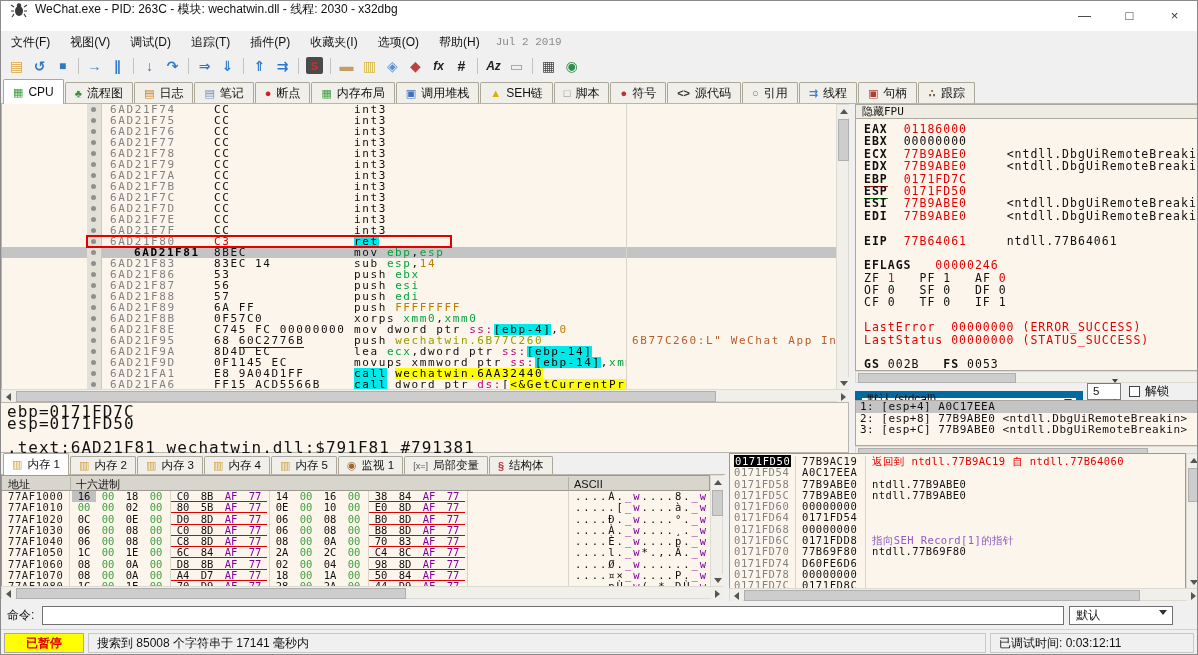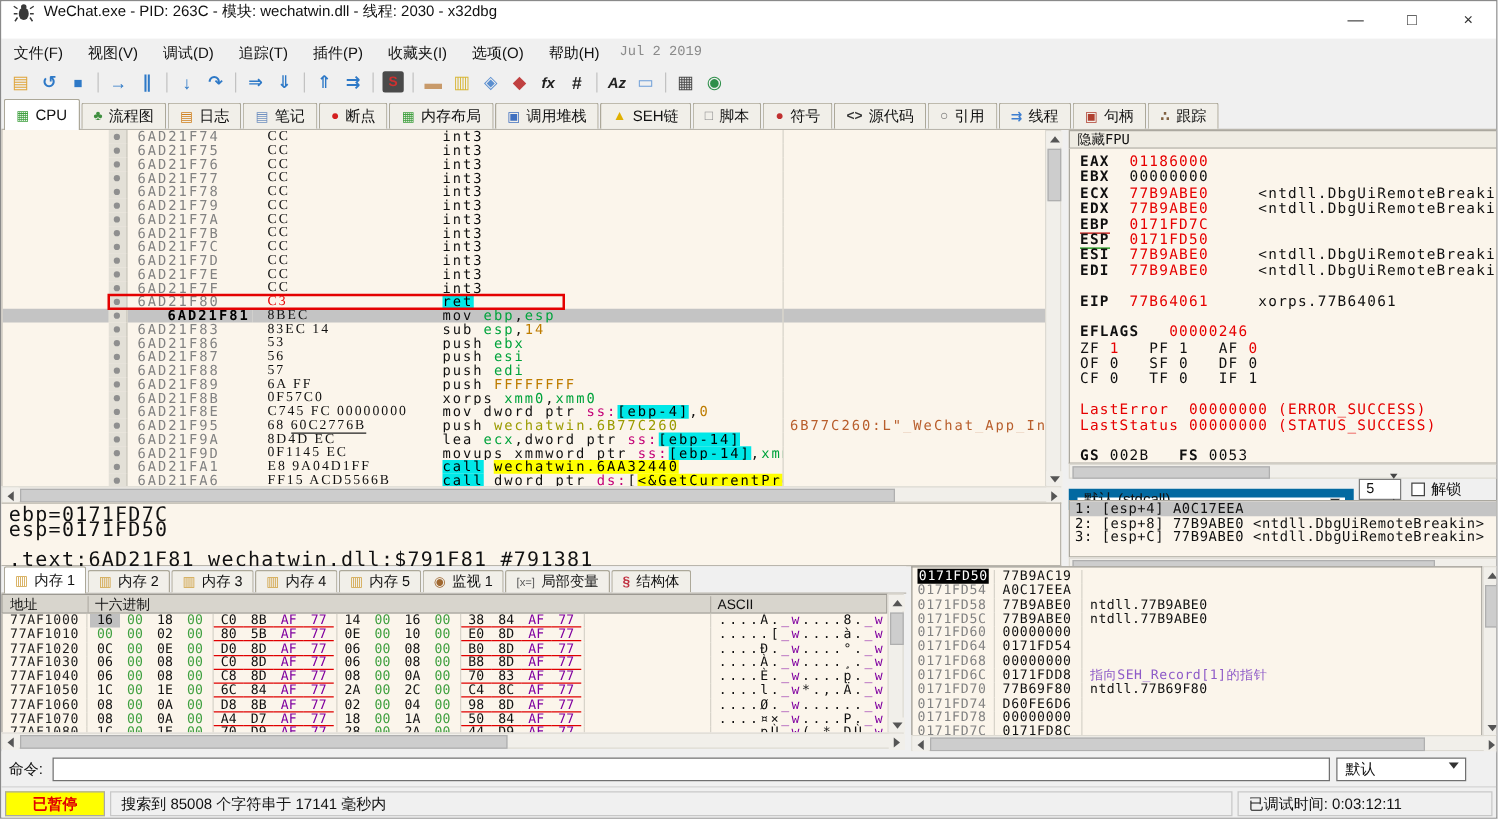--- a/index.html
+++ b/index.html
@@ -28,21 +28,21 @@
   .ticon{margin-right:5px;font-size:11px;font-weight:bold;}
   .ticon.small{font-size:9px;font-weight:normal;}
   
   .disasm{position:absolute;left:0;top:103px;width:848px;height:349px;}
   .drows{position:absolute;left:0;top:0;width:835px;height:285px;background:#FBF5EB;overflow:hidden;border-left:1px solid #B9B5AC;box-sizing:border-box;}
   .drow{display:flex;height:11px;line-height:11px;font-size:11px;letter-spacing:1.6px;white-space:pre;font-family:"DejaVu Sans Mono",monospace;}
   .dmargin{width:85px;flex:none;}
   .dgut{width:14px;flex:none;background:#E3E0D7;border-right:1px solid #CCC8BE;position:relative;}
   .dgut::before{content:"";position:absolute;left:4px;top:3px;width:5px;height:5px;border-radius:50%;background:#8F8F8F;}
   .daddr{width:100px;flex:none;padding-left:8px;color:#828282;box-sizing:border-box;}
-  .dbytes{width:150px;flex:none;padding-left:12px;box-sizing:border-box;font-family:Liberation Serif, serif;}
+  .dbytes{width:150px;flex:none;padding-left:12px;box-sizing:border-box;}
   .dinstr{width:274px;flex:none;padding-left:2px;box-sizing:border-box;overflow:hidden;}
   .dcomment{flex:1;border-left:1px solid #D8D4CA;padding-left:5px;overflow:hidden;}
   .drow.sel .dcell{background:#C4C4C4;}
   .drow.sel .daddr{color:#000;font-weight:bold;padding-left:32px;}
   .redbox{position:absolute;left:84px;top:131px;width:366px;height:13px;border:2px solid #E40000;box-sizing:border-box;pointer-events:none;}
   
   .tk{white-space:pre;}
   .k{color:#101010;} .r{color:#E60000;} .grn{color:#00A33C;}
   .num{color:#BE7C00;} .seg{color:#C40077;} .mod{color:#9B9B00;} .str{color:#B85E2C;}
   .viol{color:#8E5BC8;} .p{color:#8000A0;} .z{color:#3FA03F;}
@@ -347,21 +347,21 @@
     <div class="reglines" id="reglines">
         <div class="rline"><span class="tk k b">EAX</span><span class="tk k">  </span><span class="tk r">01186000</span></div>
         <div class="rline"><span class="tk k b">EBX</span><span class="tk k">  </span><span class="tk k">00000000</span></div>
         <div class="rline"><span class="tk k b">ECX</span><span class="tk k">  </span><span class="tk r">77B9ABE0</span><span class="tk k">     </span><span class="tk k">&lt;ntdll.DbgUiRemoteBreakin&gt;</span></div>
         <div class="rline"><span class="tk k b">EDX</span><span class="tk k">  </span><span class="tk r">77B9ABE0</span><span class="tk k">     </span><span class="tk k">&lt;ntdll.DbgUiRemoteBreakin&gt;</span></div>
         <div class="rline"><span class="tk k b ur">EBP</span><span class="tk k">  </span><span class="tk r">0171FD7C</span></div>
         <div class="rline"><span class="tk k b ug">ESP</span><span class="tk k">  </span><span class="tk r">0171FD50</span></div>
         <div class="rline"><span class="tk k b">ESI</span><span class="tk k">  </span><span class="tk r">77B9ABE0</span><span class="tk k">     </span><span class="tk k">&lt;ntdll.DbgUiRemoteBreakin&gt;</span></div>
         <div class="rline"><span class="tk k b">EDI</span><span class="tk k">  </span><span class="tk r">77B9ABE0</span><span class="tk k">     </span><span class="tk k">&lt;ntdll.DbgUiRemoteBreakin&gt;</span></div>
         <div class="rline"> </div>
-        <div class="rline"><span class="tk k b">EIP</span><span class="tk k">  </span><span class="tk r">77B64061</span><span class="tk k">     </span><span class="tk k">xorps.77B64061</span></div>
+        <div class="rline"><span class="tk k b">EIP</span><span class="tk k">  </span><span class="tk r">77B64061</span><span class="tk k">     </span><span class="tk k">ntdll.77B64061</span></div>
         <div class="rline"> </div>
         <div class="rline"><span class="tk k b">EFLAGS</span><span class="tk k">   </span><span class="tk r">00000246</span></div>
         <div class="rline"><span class="tk k">ZF </span><span class="tk r">1</span><span class="tk k">   PF </span><span class="tk k">1</span><span class="tk k">   AF </span><span class="tk r">0</span></div>
         <div class="rline"><span class="tk k">OF 0   SF 0   DF 0</span></div>
         <div class="rline"><span class="tk k">CF 0   TF 0   IF 1</span></div>
         <div class="rline"> </div>
         <div class="rline"><span class="tk r">LastError  00000000 (ERROR_SUCCESS)</span></div>
         <div class="rline"><span class="tk r">LastStatus 00000000 (STATUS_SUCCESS)</span></div>
         <div class="rline"> </div>
         <div class="rline"><span class="tk k b">GS</span><span class="tk k"> 002B   </span><span class="tk k b">FS</span><span class="tk k"> 0053</span></div>
@@ -464,21 +464,21 @@
         </div>
       <div class="sbthumb" style="left:14px;top:1px;width:390px;height:11px;"></div>
       <div class="sbbtn" style="left:709px;top:0;">
           <span class="tri right"></span>
         </div>
     </div>
   </div>
 
   <div class="stackpane">
     <div class="stackrows" id="stackrows">
-        <div class="srow"><span class="saddr"><span class="selwrap">0171FD50</span></span><span class="sval">77B9AC19</span></div>
+        <div class="srow"><span class="saddr"><span class="selwrap">0171FD50</span></span><span class="sval">77B9AC19</span><span class="scomment"><span class="tk r">返回到 ntdll.77B9AC19 自 ntdll.77B64060</span></span></div>
         <div class="srow"><span class="saddr">0171FD54</span><span class="sval">A0C17EEA</span><span class="scomment"></span></div>
         <div class="srow"><span class="saddr">0171FD58</span><span class="sval">77B9ABE0</span><span class="scomment"><span class="tk k">ntdll.77B9ABE0</span></span></div>
         <div class="srow"><span class="saddr">0171FD5C</span><span class="sval">77B9ABE0</span><span class="scomment"><span class="tk k">ntdll.77B9ABE0</span></span></div>
         <div class="srow"><span class="saddr">0171FD60</span><span class="sval">00000000</span><span class="scomment"></span></div>
         <div class="srow"><span class="saddr">0171FD64</span><span class="sval">0171FD54</span><span class="scomment"></span></div>
         <div class="srow"><span class="saddr">0171FD68</span><span class="sval">00000000</span><span class="scomment"></span></div>
         <div class="srow"><span class="saddr">0171FD6C</span><span class="sval">0171FDD8</span><span class="scomment"><span class="tk viol">指向SEH_Record[1]的指针</span></span></div>
         <div class="srow"><span class="saddr">0171FD70</span><span class="sval">77B69F80</span><span class="scomment"><span class="tk k">ntdll.77B69F80</span></span></div>
         <div class="srow"><span class="saddr">0171FD74</span><span class="sval">D60FE6D6</span><span class="scomment"></span></div>
         <div class="srow"><span class="saddr">0171FD78</span><span class="sval">00000000</span><span class="scomment"></span></div>

